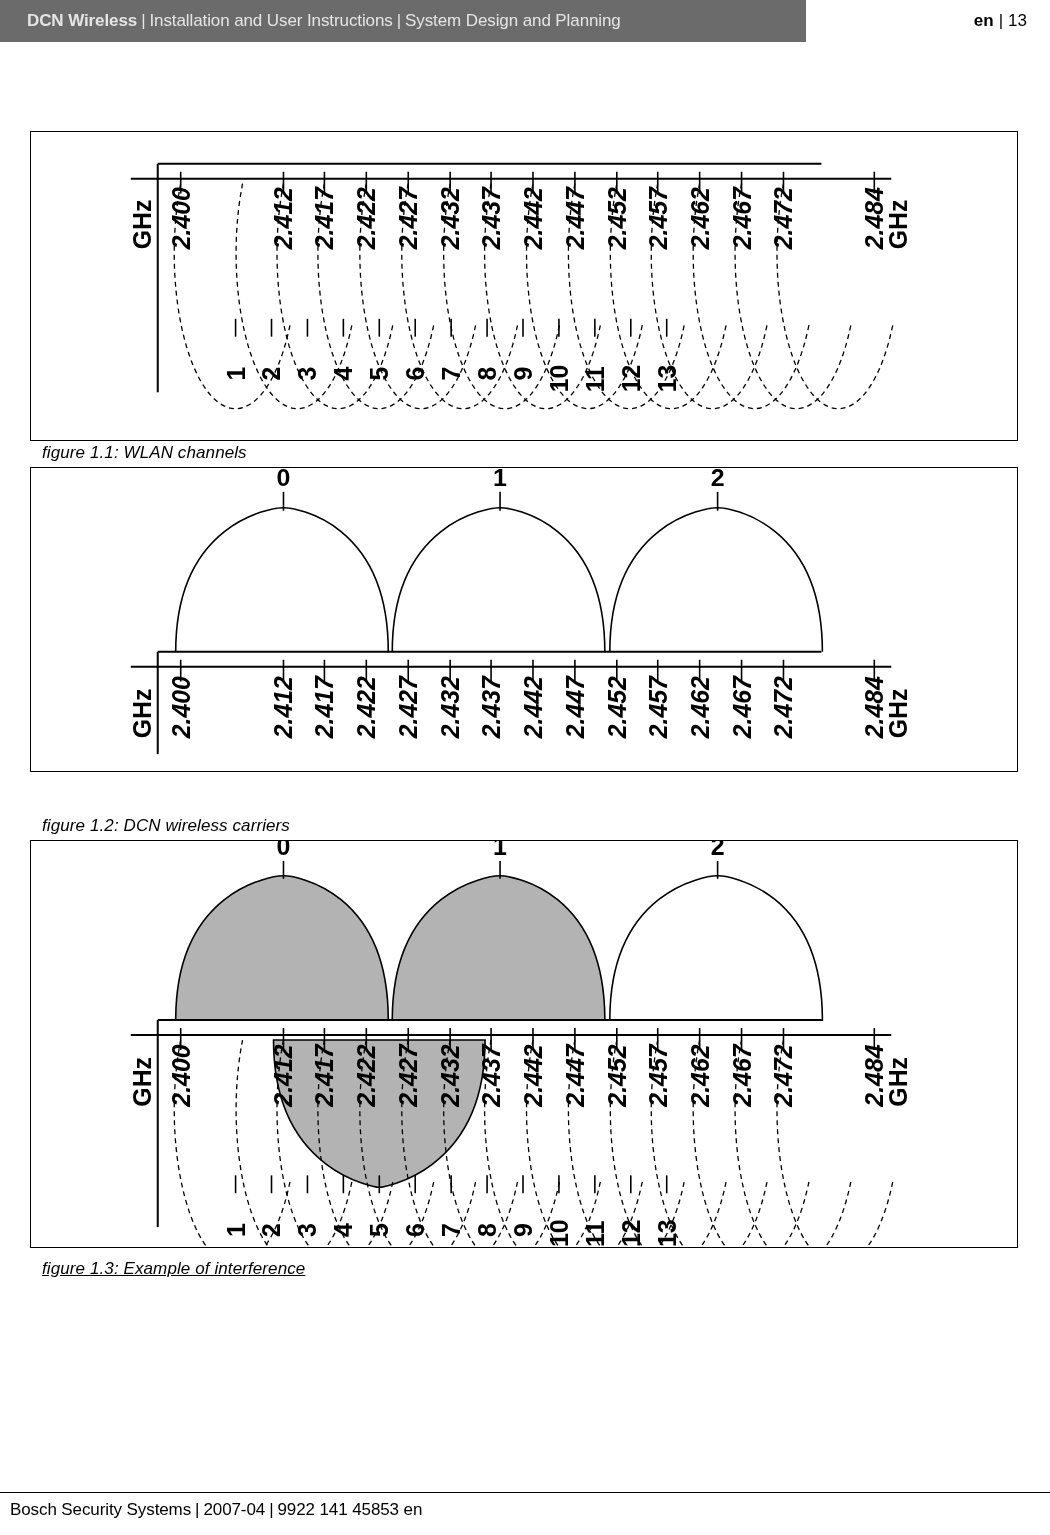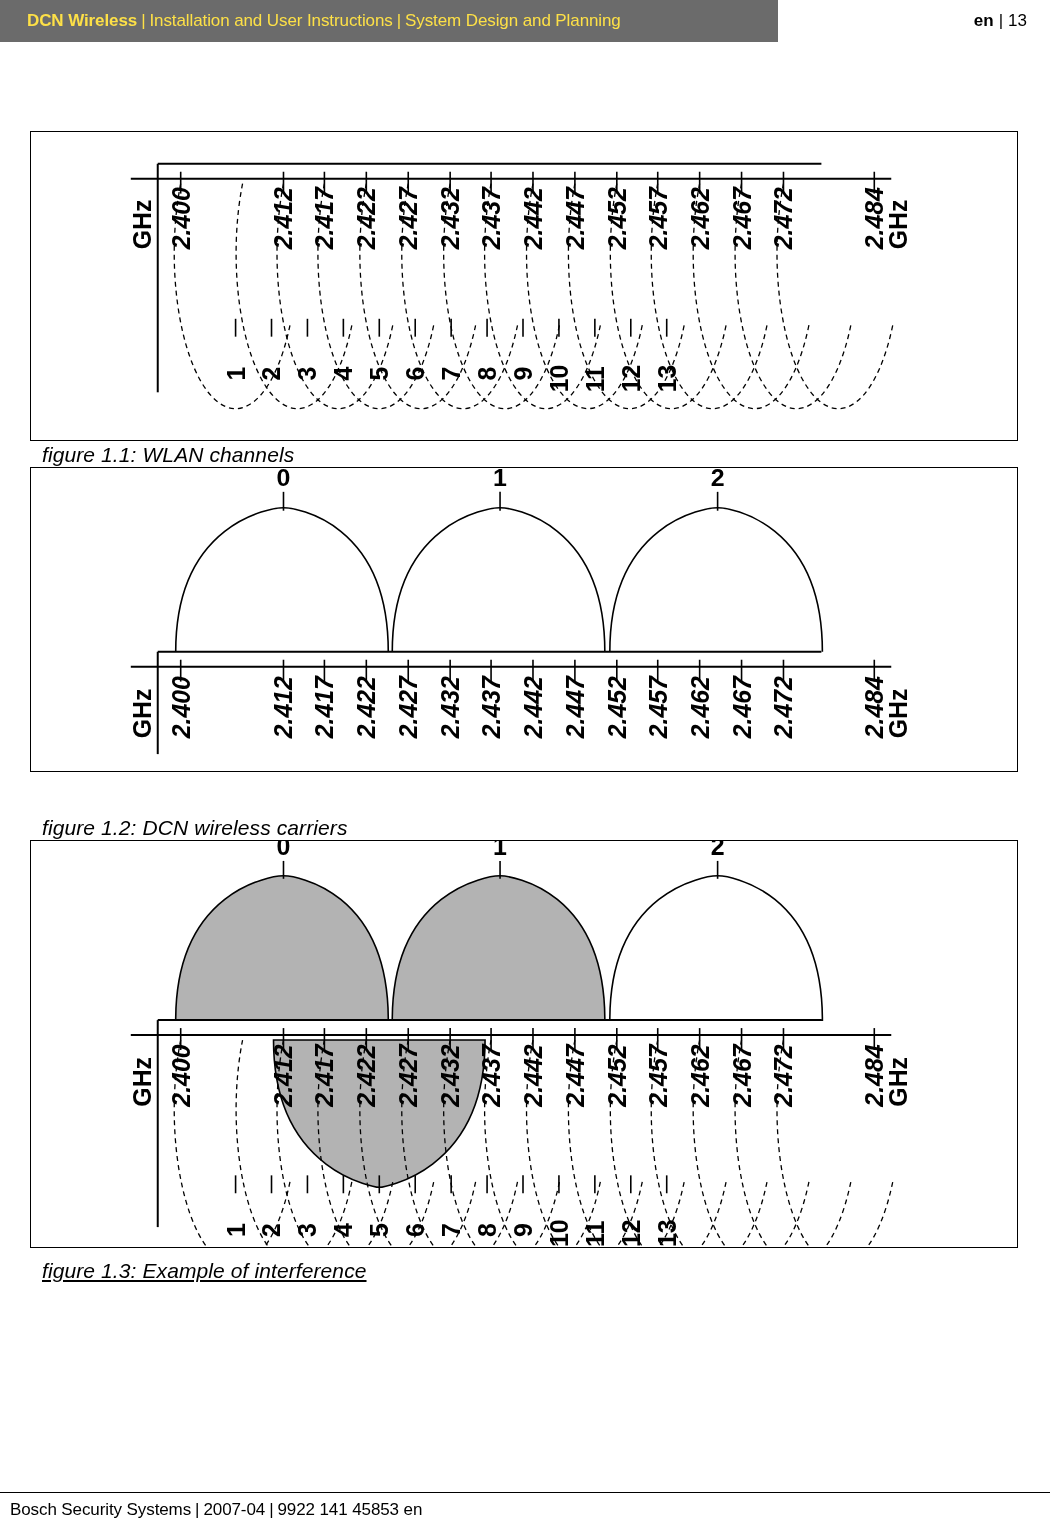--- a/index.html
+++ b/index.html
@@ -22,30 +22,30 @@
     left: 0; top: 0;
     width: 1050px; height: 42px;
     background: #6b6b6b;
   }
   .header-title {
     position: absolute;
     left: 27px; top: 0;
     height: 42px;
     line-height: 42px;
     font-size: 17px;
-    color: #fde047;
+    color: #e5e5e5;
     white-space: nowrap;
     letter-spacing: -0.1px;
   }
   .header-title .bold { font-weight: bold; }
   .header-title .sep { padding: 0 4px; font-weight: normal; }
   .header-page-box {
     position: absolute;
     right: 0; top: 0;
-    width: 272px; height: 42px;
+    width: 244px; height: 42px;
     background: #ffffff;
   }
   .header-page-inner {
     position: absolute;
     right: 23px; top: 0;
     height: 42px; line-height: 42px;
     font-size: 17px;
     color: #000000;
     white-space: nowrap;
   }
@@ -59,21 +59,21 @@
     background: #ffffff;
     box-sizing: border-box;
   }
   #figbox-1 { left: 30px; top: 131px;  width: 988px; height: 310px; }
   #figbox-2 { left: 30px; top: 467px;  width: 988px; height: 305px; }
   #figbox-3 { left: 30px; top: 840px;  width: 988px; height: 408px; }
 
   .figcaption {
     position: absolute;
     left: 42px;
-    font-size: 21px;
+    font-size: 17px;
     font-style: italic;
     white-space: nowrap;
     letter-spacing: 0.1px;
   }
   #cap-1 { top: 443px; }
   #cap-2 { top: 816px; }
   #cap-3 { top: 1259px; text-decoration: underline; }
 
   
   .fig-svg {

